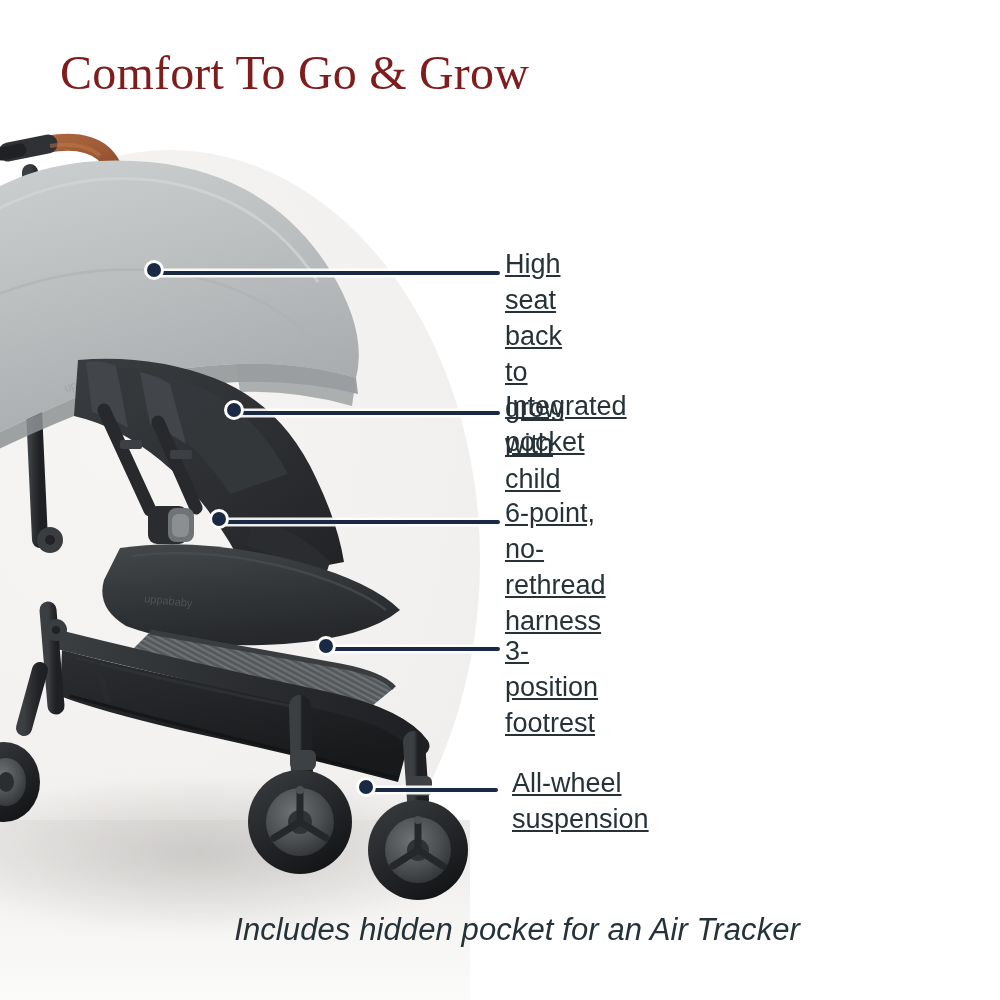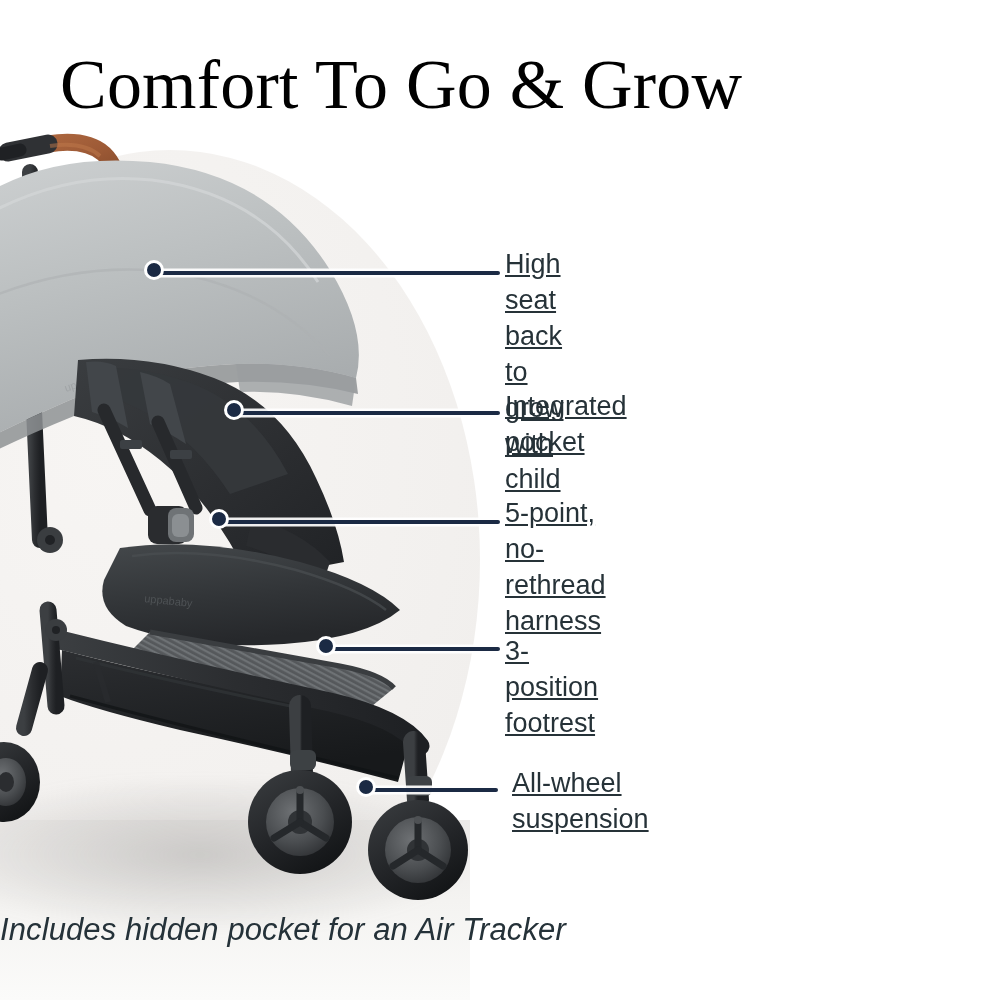--- a/index.html
+++ b/index.html
@@ -24,27 +24,27 @@
   }
   .floor-grad{
     position:absolute;left:0;top:820px;width:470px;height:180px;
     background:linear-gradient(180deg,#eceae8 0%, #f4f3f1 45%, #fbfbfa 100%);
   }
 
   
   .title{
     position:absolute;left:60px;top:48px;
     font-family:"Liberation Serif", serif;
-    font-size:70px;line-height:1.05;letter-spacing:.2px;
-    color:#000000;white-space:nowrap;
+    font-size:48px;line-height:1.05;letter-spacing:.2px;
+    color:#7f1d1d;white-space:nowrap;
   }
 
   
   .caption{
-    position:absolute;left:0;top:912px;width:800px;text-align:left;
+    position:absolute;left:0;top:912px;width:800px;text-align:right;
     font-family:"Liberation Sans", sans-serif;
     font-style:italic;font-size:31px;color:#253239;letter-spacing:.1px;
   }
 
   
   .callout{position:absolute;}
   .callout .leader{
     position:absolute;left:0;top:0;height:4px;
     background:#1b2a44;border-radius:2px;
     box-shadow:0 0 0 2.5px rgba(255,255,255,.92);
@@ -260,21 +260,21 @@
 
   <div class="callout" style="left:228px;top:411px;">
     <div class="leader" style="width:272px;"></div>
     <div class="dot"></div>
     <div class="label" style="left:277px;top:-22px;">Integrated pocket</div>
   </div>
 
   <div class="callout" style="left:213px;top:520px;">
     <div class="leader" style="width:287px;"></div>
     <div class="dot"></div>
-    <div class="label" style="left:292px;top:-24px;">5-point,
+    <div class="label" style="left:292px;top:-24px;">6-point,
 no-rethread harness</div>
   </div>
 
   <div class="callout" style="left:320px;top:647px;">
     <div class="leader" style="width:180px;"></div>
     <div class="dot"></div>
     <div class="label" style="left:185px;top:-22px;margin-top:9px;">3-position footrest</div>
   </div>
 
   <div class="callout" style="left:360px;top:788px;">

